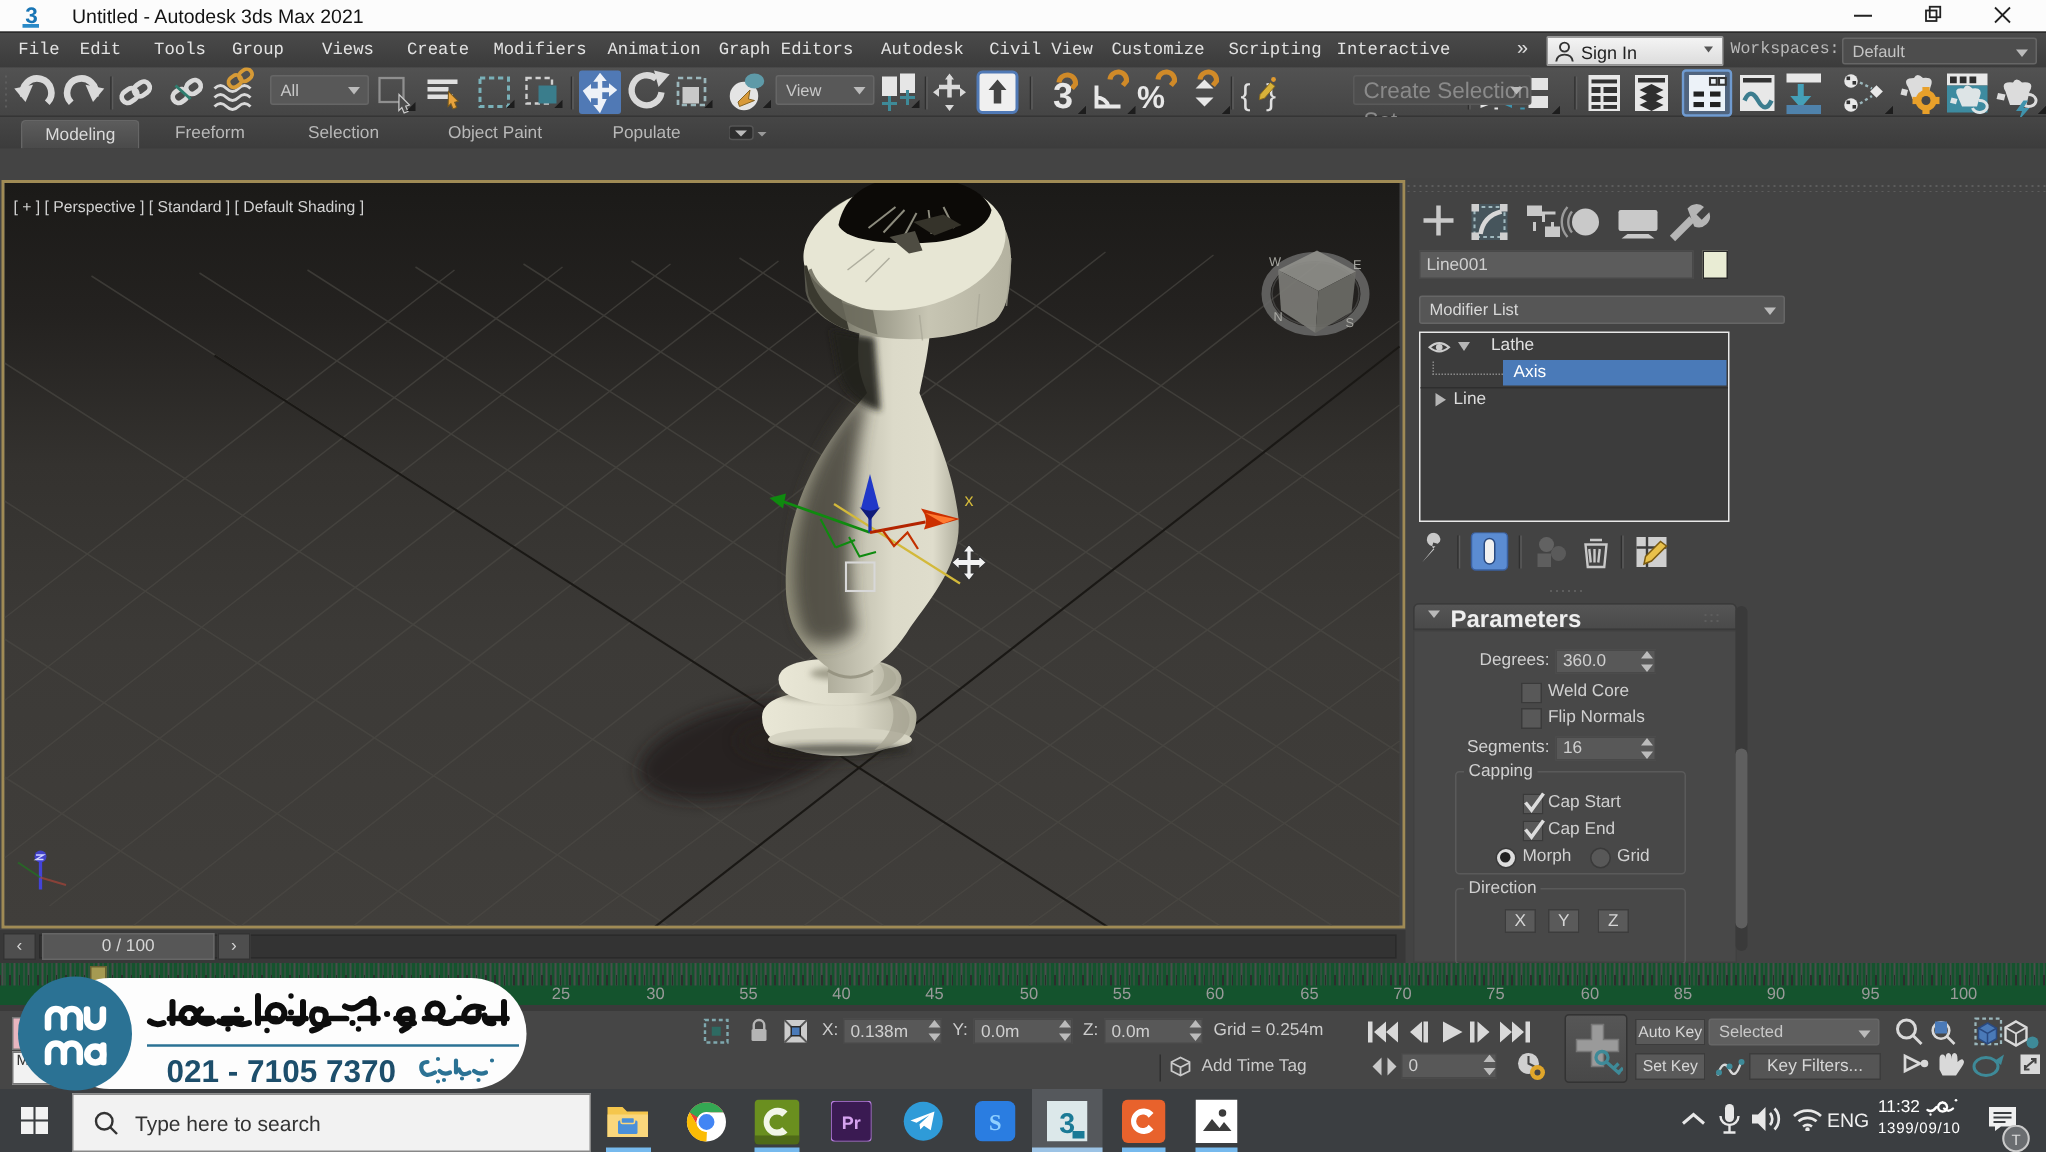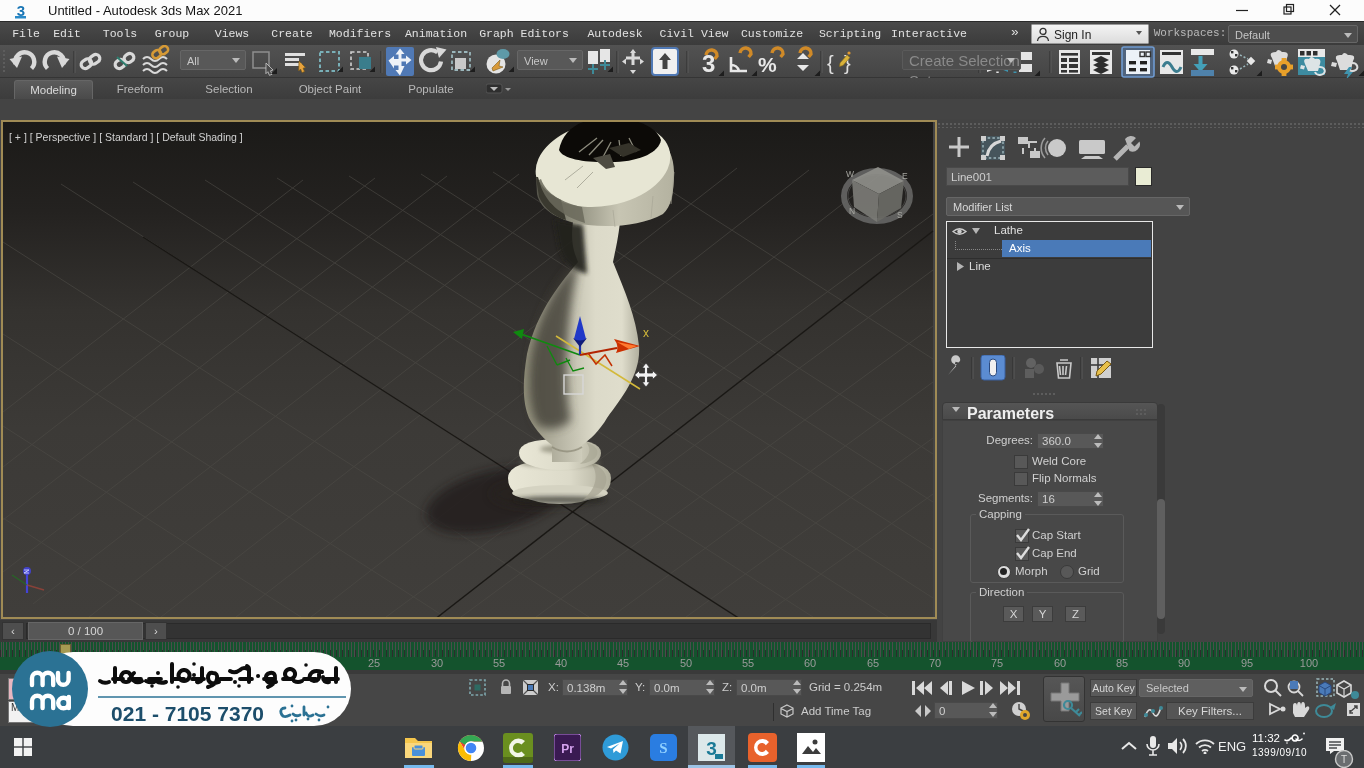--- a/index.html
+++ b/index.html
@@ -733,20 +733,27 @@
   </div>
   <div class="abs" id="taskbar">
     <svg class="abs" style="left:14px;top:12px" width="18" height="18" viewBox="0 0 18 18">
       <g fill="#f2f2f2">
           <rect x="0" y="0" width="8.3" height="8.3"></rect>
           <rect x="9.7" y="0" width="8.3" height="8.3"></rect>
           <rect x="0" y="9.7" width="8.3" height="8.3"></rect>
           <rect x="9.7" y="9.7" width="8.3" height="8.3"></rect>
         </g>
     </svg>
+    <div class="abs" style="left:48px;top:3px;width:346px;height:39px;background:#f2f2f2;border:1px solid #888;box-sizing:border-box;">
+      <svg class="abs" style="left:13px;top:10px" width="18" height="18" viewBox="0 0 18 18">
+        <circle cx="7.5" cy="7.5" r="5.5" fill="none" stroke="#333" stroke-width="1.6"></circle>
+        <line x1="11.5" y1="11.5" x2="16" y2="16" stroke="#333" stroke-width="1.6"></line>
+      </svg>
+      <span class="abs" style="left:41px;top:11px;font-size:14px;color:#333;">Type here to search</span>
+    </div>
     <svg class="abs" style="left:404px;top:8px" width="30" height="28" viewBox="0 0 30 28">
       <path d="M1 4 h10 l3 3 h14 v17 h-27z" fill="#f5c64c"></path>
       <rect x="1" y="9" width="27" height="15" fill="#fad77c"></rect>
       <rect x="8" y="13" width="13" height="9" rx="1" fill="#4a90d9"></rect>
       <rect x="10" y="11" width="9" height="4" rx="1" fill="#4a90d9" stroke="#fad77c"></rect>
     </svg>
     <svg class="abs" style="left:457px;top:8px" width="28" height="28" viewBox="0 0 28 28">
       <circle cx="14" cy="14" r="13" fill="#fff"></circle>
       <path d="M14 1 a13 13 0 0 1 11.3 6.5 l-11.3 0 a6.5 6.5 0 0 0 -5.6 9.8 l-5.7 -9.8 a13 13 0 0 1 11.3 -6.5z" fill="#ea4335"></path>
       <path d="M25.3 7.5 a13 13 0 0 1 -11.3 19.5 l5.6 -9.8 a6.5 6.5 0 0 0 0 -6.5 l-0.1 -0.2z" fill="#fbbc05" transform="rotate(120 14 14)"></path>

